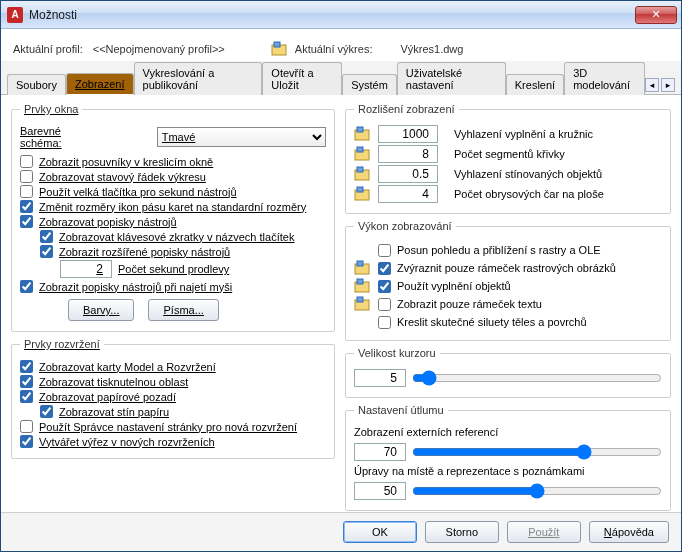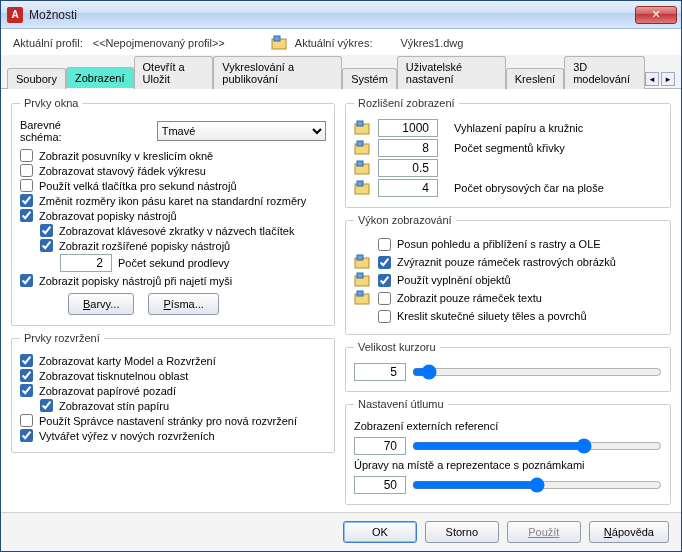--- a/index.html
+++ b/index.html
@@ -2,31 +2,31 @@
 <html><head>
 <meta charset="utf-8">
 <style>
 * { box-sizing: border-box; margin: 0; padding: 0; }
 body { font-family: "Segoe UI", Tahoma, sans-serif; font-size: 11px; background: #5a7fb8; width: 682px; height: 552px; overflow: hidden; }
 .window { width: 682px; height: 552px; background: #fff; border: 1px solid #1f4a7a; box-shadow: 0 0 3px rgba(0,0,0,.3); display: flex; flex-direction: column; }
 .titlebar { height: 28px; background: linear-gradient(to bottom, #e8f0fb 0%, #cfe0f7 45%, #b9d1f0 46%, #d9e8fb 100%); display: flex; align-items: center; padding: 0 4px 0 6px; border-bottom: 1px solid #9fb9d9; }
 .titlebar .appicon { width: 16px; height: 16px; background: #c62828; border-radius: 2px; display: inline-flex; align-items: center; justify-content: center; color: #fff; font-size: 10px; font-weight: bold; margin-right: 6px; }
 .titlebar .title { font-size: 12px; color: #1a1a1a; flex: 1; }
 .titlebar .close { width: 42px; height: 18px; background: linear-gradient(to bottom, #e6a0a0 0%, #cf5b5b 45%, #c23838 46%, #e07b7b 100%); border: 1px solid #8f2c2c; border-radius: 3px; color: #fff; display: flex; align-items: center; justify-content: center; font-size: 11px; cursor: pointer; }
-.toprow { padding: 6px 10px 4px 12px; display: flex; align-items: center; gap: 6px; color: #333; }
+.toprow { padding: 12px 10px 4px 12px; display: flex; align-items: center; gap: 6px; color: #333; }
 .toprow .lbl { margin-right: 4px; }
 .toprow .prof { margin-right: 40px; }
 .tabs { display: flex; align-items: flex-end; padding: 0 6px; border-bottom: 1px solid #b6b6b6; background: #f3f3f3; position: relative; }
 .tab { padding: 4px 8px 4px 8px; border: 1px solid #b6b6b6; border-bottom: none; background: #ececec; margin-right: 0; font-size: 11px; cursor: pointer; position: relative; top: 1px; border-radius: 3px 3px 0 0; }
-.tab.active { background: #5eead4; border-bottom: 1px solid #fff; z-index: 2; }
+.tab.active { background: #a16207; border-bottom: 1px solid #fff; z-index: 2; text-decoration: underline; }
 .tabs .scroll { margin-left: auto; display: flex; gap: 2px; padding-bottom: 2px; }
 .tabs .scroll span { width: 14px; height: 14px; border: 1px solid #9faabb; display: inline-flex; align-items: center; justify-content: center; font-size: 9px; background: #eef; cursor: pointer; }
 .content { flex: 1; background: #fff; padding: 8px 10px 6px 10px; display: flex; gap: 10px; overflow: hidden; }
 .col { display: flex; flex-direction: column; gap: 6px; }
-.col.left { width: 345px; }
+.col.left { width: 345px; text-decoration: underline; }
 .col.right { flex: 1; }
 fieldset { border: 1px solid #cfcfcf; border-radius: 2px; padding: 8px 8px 8px 8px; position: relative; }
 legend { font-size: 11px; padding: 0 4px; color: #333; }
 .row { display: flex; align-items: center; gap: 6px; margin: 2px 0; }
 .row.in1 { margin-left: 20px; }
 .row.in2 { margin-left: 40px; }
 input[type=checkbox] { width: 13px; height: 13px; accent-color: #2f6bb3; }
 label.chk { display: inline-flex; align-items: center; gap: 6px; cursor: pointer; }
 select { font-size: 11px; height: 20px; border: 1px solid #888; background: linear-gradient(#fff,#eee); }
 .combo { width: 171px; margin-left: 38px; }
@@ -64,22 +64,22 @@
           <rect x="3" y="1" width="6" height="5" fill="#6aa0e0" stroke="#2f6bb3"></rect>
         </svg>
     </span>
     <span class="lbl">Aktuální výkres:</span>
     <span style="margin-left:18px;">Výkres1.dwg</span>
   </div>
 
   <div class="tabs">
     <div class="tab">Soubory</div>
     <div class="tab active">Zobrazení</div>
+    <div class="tab">Vykreslování a publikování</div>
     <div class="tab">Otevřít a Uložit</div>
-    <div class="tab">Vykreslování a publikování</div>
     <div class="tab">Systém</div>
     <div class="tab">Uživatelské nastavení</div>
     <div class="tab">Kreslení</div>
     <div class="tab">3D modelování</div>
     <div class="scroll">
       <span>◂</span>
       <span>▸</span>
     </div>
   </div>
 
@@ -197,40 +197,41 @@
       <fieldset>
         <legend>Rozlišení zobrazení</legend>
         <div class="row">
             <span class="fieldimg">
               <svg width="18" height="16">
                 <rect x="1" y="4" width="14" height="10" fill="#f5d77a" stroke="#b08f2a"></rect>
                 <rect x="3" y="1" width="6" height="5" fill="#6aa0e0" stroke="#2f6bb3"></rect>
               </svg>
             </span>
             <input class="numbox w60" value="1000" style="">
-            <span style="margin-left:10px;">Vyhlazení papíru a kružnic</span>
+            <span style="margin-left:10px;">Vyhlazení vyplnění a kružnic</span>
           </div>
         <div class="row">
             <span class="fieldimg">
               <svg width="18" height="16">
                 <rect x="1" y="4" width="14" height="10" fill="#f5d77a" stroke="#b08f2a"></rect>
                 <rect x="3" y="1" width="6" height="5" fill="#6aa0e0" stroke="#2f6bb3"></rect>
               </svg>
             </span>
             <input class="numbox w60" value="8" style="">
             <span style="margin-left:10px;">Počet segmentů křivky</span>
           </div>
         <div class="row">
             <span class="fieldimg">
               <svg width="18" height="16">
                 <rect x="1" y="4" width="14" height="10" fill="#f5d77a" stroke="#b08f2a"></rect>
                 <rect x="3" y="1" width="6" height="5" fill="#6aa0e0" stroke="#2f6bb3"></rect>
               </svg>
             </span>
             <input class="numbox w60" value="0.5" style="">
+            <span style="margin-left:10px;">Vyhlazení stínovaných objektů</span>
           </div>
         <div class="row">
             <span class="fieldimg">
               <svg width="18" height="16">
                 <rect x="1" y="4" width="14" height="10" fill="#f5d77a" stroke="#b08f2a"></rect>
                 <rect x="3" y="1" width="6" height="5" fill="#6aa0e0" stroke="#2f6bb3"></rect>
               </svg>
             </span>
             <input class="numbox w60" value="4" style="">
             <span style="margin-left:10px;text-align:center;">Počet obrysových čar na ploše</span>

